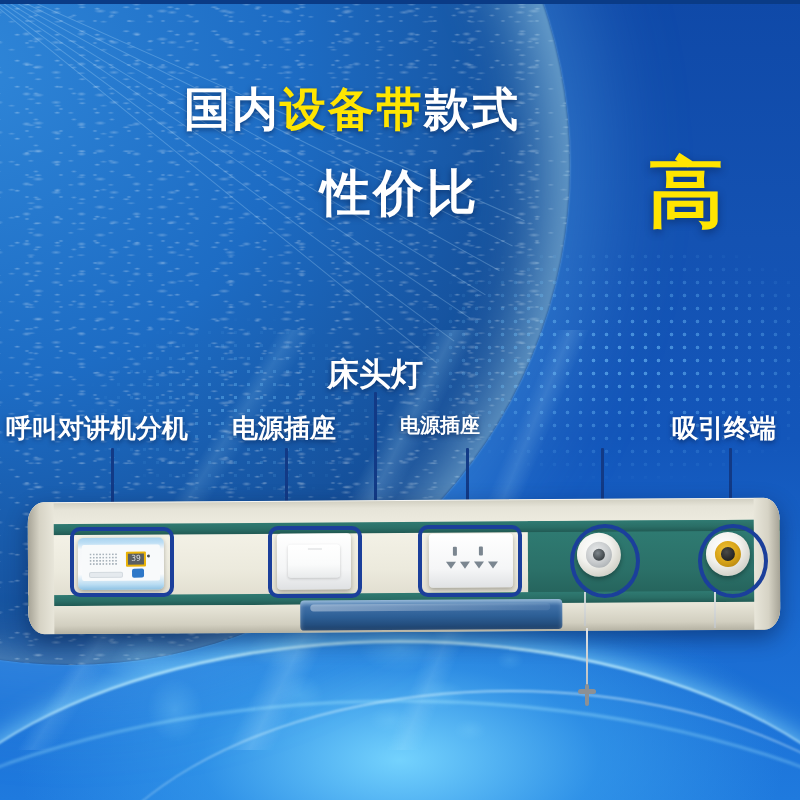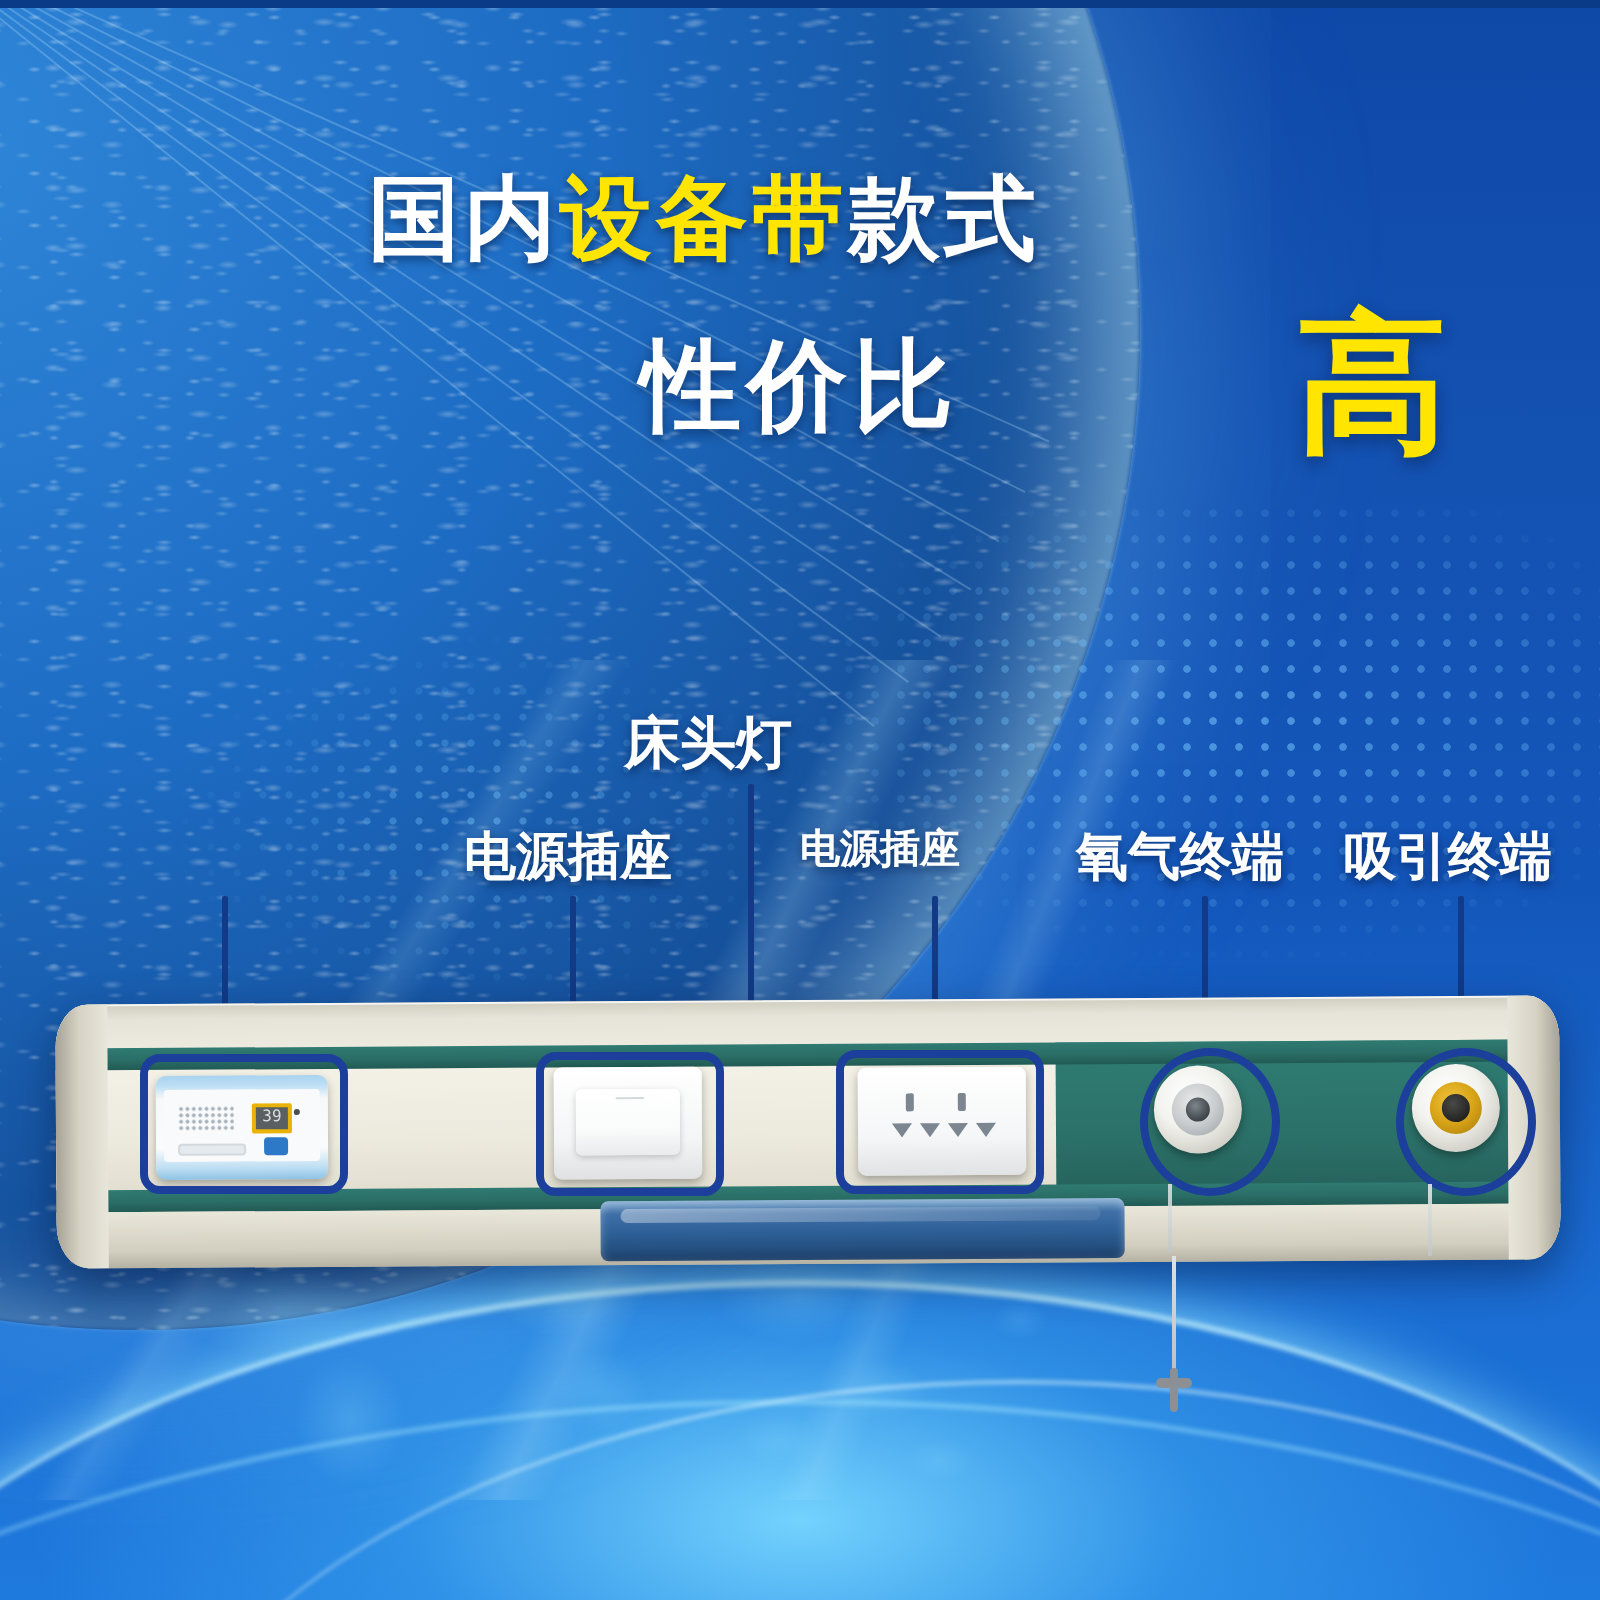--- a/index.html
+++ b/index.html
@@ -250,24 +250,24 @@
   <div class="dots"></div>
   <div class="dots2"></div>
   <div class="topbar"></div>
 
   <div class="headline">
     <span class="w">国内</span><span class="y">设备带</span><span class="w">款式</span>
   </div>
   <div class="subline">性价比</div>
   <div class="bigchar">高</div>
 
+  <div class="callout" style="left:6px;top:415px;font-size:26px;">呼叫对讲机分机</div>
   <div class="callout" style="left:232px;top:415px;font-size:26px;">电源插座</div>
-  <div class="callout" style="left:312px;top:358px;font-size:28px;">床头灯</div>
+  <div class="callout" style="left:327px;top:358px;font-size:32px;">床头灯</div>
   <div class="callout" style="left:400px;top:415px;font-size:20px;">电源插座</div>
-  <div class="callout" style="left:538px;top:415px;font-size:26px;">氧气终端</div>
   <div class="callout" style="left:672px;top:415px;font-size:26px;">吸引终端</div>
 
   <div class="lead" style="left:111px;top:448px;height:88px;"></div>
   <div class="lead" style="left:285px;top:448px;height:72px;"></div>
   <div class="lead" style="left:374px;top:392px;height:220px;"></div>
   <div class="lead" style="left:466px;top:448px;height:72px;"></div>
   <div class="lead" style="left:601px;top:448px;height:78px;"></div>
   <div class="lead" style="left:729px;top:448px;height:78px;"></div>
 
   <div class="panel-wrap">

